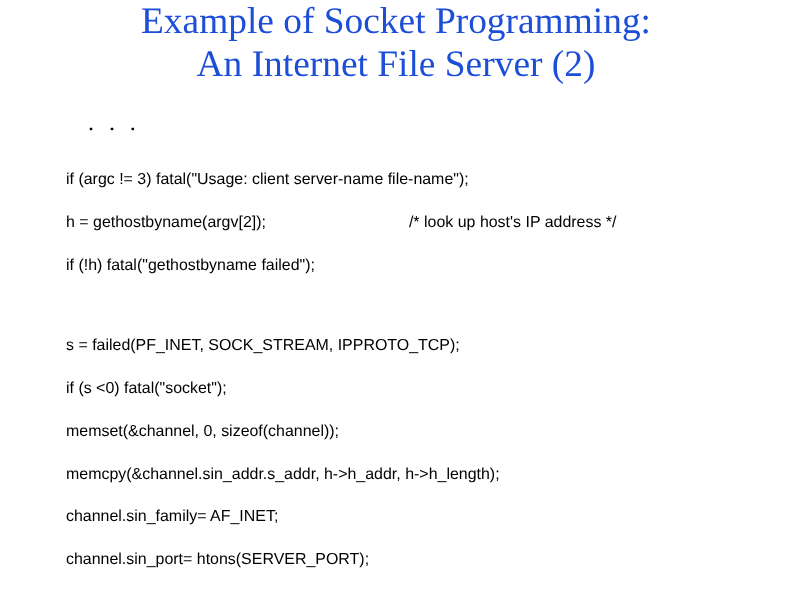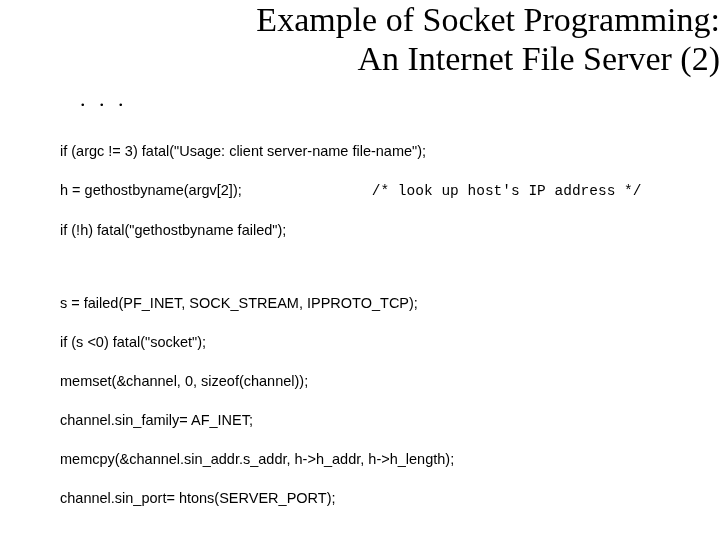--- a/index.html
+++ b/index.html
@@ -6,27 +6,27 @@
     margin: 0;
     padding: 0;
     width: 720px;
     height: 540px;
     background: #ffffff;
     font-family: Arial, Helvetica, sans-serif;
     position: relative;
     overflow: hidden;
   }
   .title {
-    text-align: right;
+    text-align: center;
     font-family: "Times New Roman", Times, serif;
     font-size: 34px;
     line-height: 1.15;
     margin-top: 0px;
-    margin-bottom: 8px;
-    color: #000000;
+    margin-bottom: 20px;
+    color: #1d4ed8;
   }
   .ellipsis {
     font-family: "Times New Roman", Times, serif;
     font-size: 22px;
     margin-left: 80px;
     letter-spacing: 4px;
     color: #000;
   }
   .code {
     font-family: Arial, Helvetica, sans-serif;
@@ -35,21 +35,20 @@
     margin-left: 60px;
     margin-top: 10px;
     white-space: pre;
     color: #000;
   }
   .code-line {
     display: block;
   }
   .comment {
     display: inline-block;
-    font-family: Liberation Mono, monospace;
   }
   .spacer {
     height: 14px;
   }
 </style>
 </head>
 <body>
 
 <div class="title">
   <span>Example of Socket Programming:</span><br>
@@ -59,19 +58,19 @@
 <div class="ellipsis">.  .  .</div>
 
 <div class="code">
 <span class="code-line">if (argc != 3) fatal("Usage: client server-name file-name");</span>
 <span class="code-line"><span>h = gethostbyname(argv[2]);</span><span style="display:inline-block;width:130px;"></span><span class="comment">/* look up host's IP address */</span></span>
 <span class="code-line">if (!h) fatal("gethostbyname failed");</span>
 <div class="spacer"></div>
 <span class="code-line">s = failed(PF_INET, SOCK_STREAM, IPPROTO_TCP);</span>
 <span class="code-line">if (s &lt;0) fatal("socket");</span>
 <span class="code-line">memset(&amp;channel, 0, sizeof(channel));</span>
+<span class="code-line">memcpy(&amp;channel.sin_addr.s_addr, h-&gt;h_addr, h-&gt;h_length);</span>
 <span class="code-line">channel.sin_family= AF_INET;</span>
-<span class="code-line">memcpy(&amp;channel.sin_addr.s_addr, h-&gt;h_addr, h-&gt;h_length);</span>
 <span class="code-line">channel.sin_port= htons(SERVER_PORT);</span>
 <div class="spacer"></div>
 
 
 </div>
 
 </body></html>

